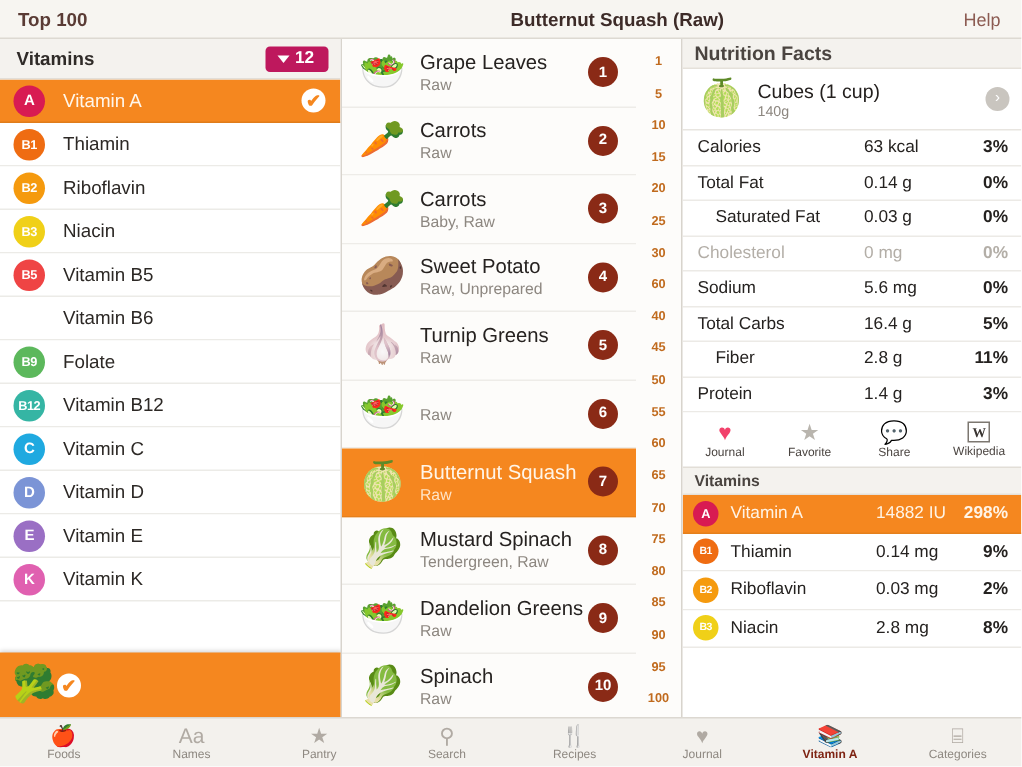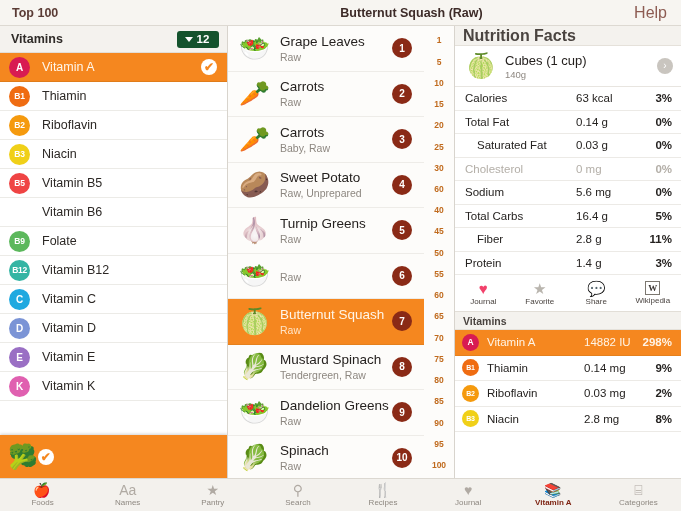--- a/index.html
+++ b/index.html
@@ -29,21 +29,21 @@
     padding-left: 12px;
     font-size: 12.5px; color: #5a3b35; font-weight: 600;
   }
   .topbar-center {
     flex: 1; text-align: center;
     font-size: 12.5px; color: #3d2b28; font-weight: 600;
   }
   .topbar-right {
     width: 86px; flex: 0 0 86px;
     text-align: right; padding-right: 14px;
-    font-size: 16px; color: #8c5b52;
+    font-size: 12px; color: #8c5b52;
   }
 
   
   .body {
     flex: 1; display: flex; min-height: 0;
     position: relative;
   }
 
   
   .col-left {
@@ -61,21 +61,21 @@
     border-bottom: 1px solid #e2ded7;
   }
   .section-head .title {
     flex: 1; font-size: 12.5px; font-weight: 700; color: #2f2b28;
   }
   .pill {
     display: flex; align-items: center; gap: 4px;
     height: 17px; min-width: 42px;
     padding: 0 7px 0 5px;
     border-radius: 3px;
-    background: #14532d;
+    background: #be185d;
     color: #fff; font-size: 11.5px; font-weight: 700;
     justify-content: center;
   }
   .pill.grey { background: #b7b2ab; }
   .chev-d {
     width: 0; height: 0;
     border-left: 4px solid transparent;
     border-right: 4px solid transparent;
     border-top: 5px solid #fff;
   }
@@ -195,21 +195,21 @@
     width: 226px; flex: 0 0 226px;
     background: #fff;
     display: flex; flex-direction: column; overflow: hidden;
   }
   .nf-head {
     height: 20px; flex: 0 0 20px;
     display: flex; align-items: center;
     padding-left: 8px;
     background: #f4f2ee;
     border-bottom: 1px solid #e5e1da;
-    font-size: 16px; color: #4a4440; font-weight: 600;
+    font-size: 13px; color: #4a4440; font-weight: 600;
   }
   .serving {
     height: 41px; flex: 0 0 41px;
     display: flex; align-items: center;
     padding: 0 8px 0 6px;
     border-bottom: 1px solid #e8e5e0;
   }
   .serving-emoji { width: 40px; flex: 0 0 40px; text-align: center; font-size: 24px; line-height: 1; }
   .serving-txt { flex: 1; margin-left: 4px; }
   .serving-name { font-size: 13px; color: #24201e; font-weight: 500; }

